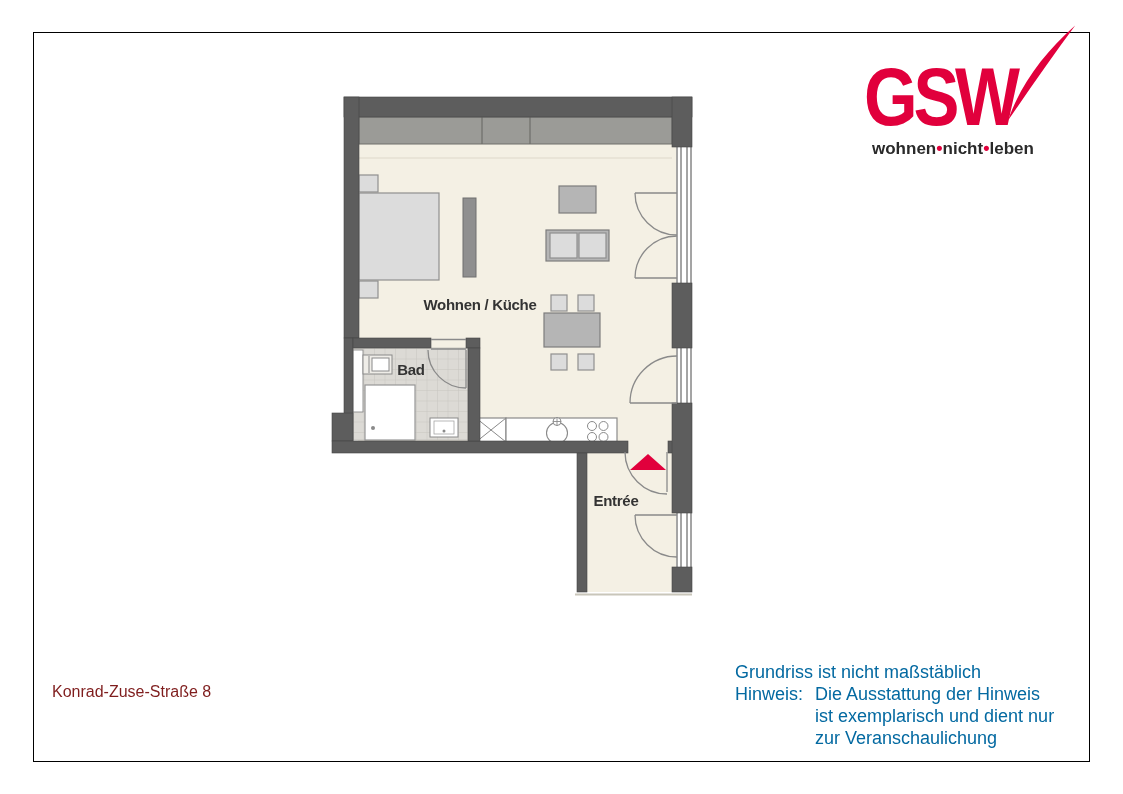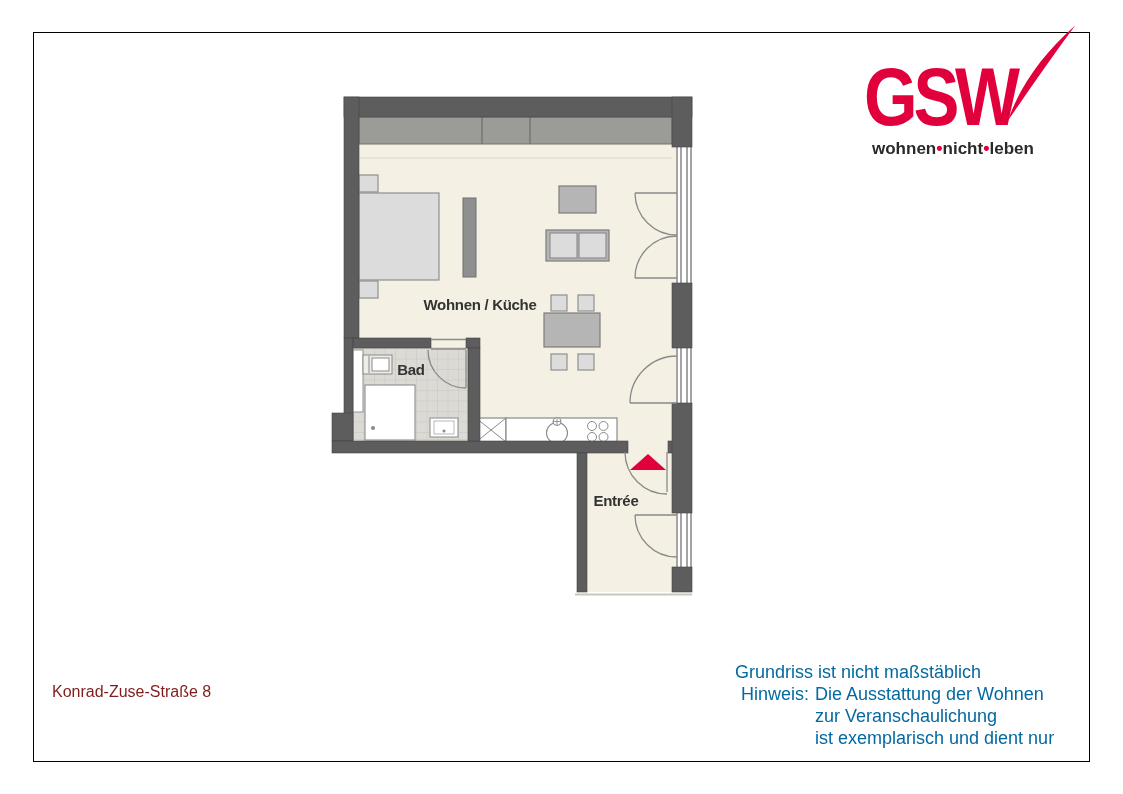--- a/index.html
+++ b/index.html
@@ -16,21 +16,21 @@
   .swoosh{position:absolute;left:142px;top:0px;}
   .tagline{position:absolute;left:12px;top:114px;width:182px;display:flex;
            align-items:center;
            font-size:17px;font-weight:bold;color:#2a2a2a;}
   .tagline .dot{color:#e1003c;font-size:18px;}
 
   
   .address{position:absolute;left:52px;top:681px;font-size:16px;line-height:22px;color:#7f1d1d;}
   .note{position:absolute;left:735px;top:661px;font-size:18px;line-height:22px;color:#0369a1;}
   .note-row{display:flex;}
-  .note-label{width:80px;flex:0 0 80px;text-align:center;}
+  .note-label{width:80px;flex:0 0 80px;}
 
   
   .wall{fill:#5d5d5d;stroke:#454545;stroke-width:0.6;}
   .floor{fill:#f4f0e4;}
   .furn-light{fill:#dcdcdc;stroke:#8f8f8f;stroke-width:1.2;}
   .furn-med{fill:#b5b5b5;stroke:#7d7d7d;stroke-width:1.2;}
   .furn-dark{fill:#8f8f8f;stroke:#6f6f6f;stroke-width:1;}
   .fixture{fill:#ffffff;stroke:#8a8a8a;stroke-width:1.2;}
   .door{fill:none;stroke:#8a8a8a;stroke-width:1.3;}
   .glz{stroke:#4a4a4a;stroke-width:1;}
@@ -200,20 +200,20 @@
 
   <div class="address">
     <div>Konrad-Zuse-Straße 8</div>
   </div>
 
   <div class="note">
     <div>Grundriss ist nicht maßstäblich</div>
     <div class="note-row">
       <span class="note-label">Hinweis:</span>
       <div>
-        <div>Die Ausstattung der Wohnen</div>
+        <div>Die Ausstattung der Hinweis</div>
+        <div>ist exemplarisch und dient nur</div>
         <div>zur Veranschaulichung</div>
-        <div>ist exemplarisch und dient nur</div>
       </div>
     </div>
   </div>
 
 </div>
 
 </body></html>

